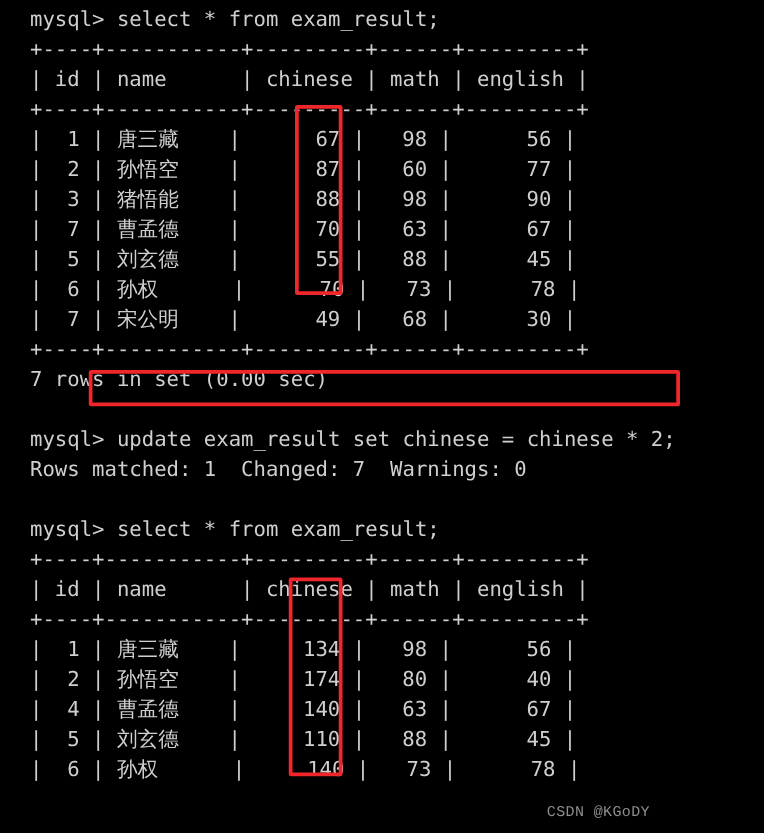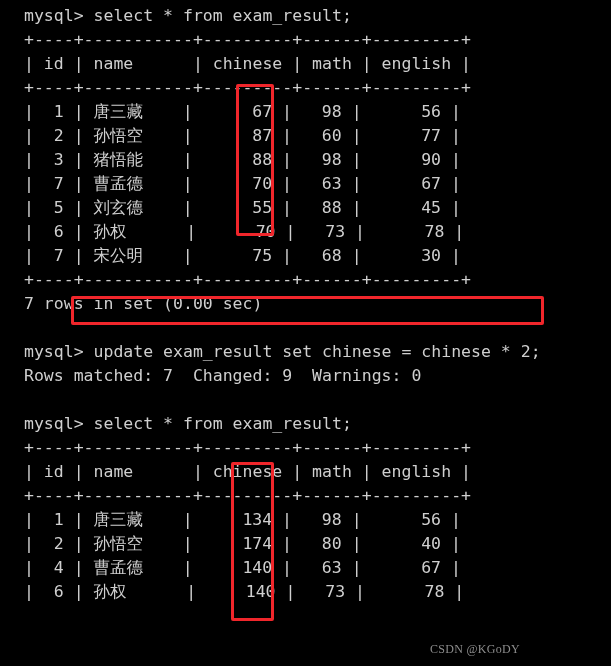--- a/index.html
+++ b/index.html
@@ -65,21 +65,21 @@
     top: 462px;
     width: 43px;
     height: 159px;
   }
 
   #watermark {
     position: absolute;
     right: 14px;
     bottom: 9px;
     color: #8d8d8d;
-    font-family: Liberation Serif, serif;
+    font-family: Liberation Mono, monospace;
     font-size: 12px;
     letter-spacing: 0.3px;
     white-space: pre;
     text-align: center;
   }
 </style>
 </head>
 <body>
 
 <div id="terminal">
@@ -87,36 +87,37 @@
   <div class="line">mysql&gt; select * from exam_result;</div>
   <div class="line">+----+-----------+---------+------+---------+</div>
   <div class="line">| id | name      | chinese | math | english |</div>
   <div class="line">+----+-----------+---------+------+---------+</div>
   <div class="line">|  1 | 唐三藏    |      67 |   98 |      56 |</div>
   <div class="line">|  2 | 孙悟空    |      87 |   60 |      77 |</div>
   <div class="line">|  3 | 猪悟能    |      88 |   98 |      90 |</div>
   <div class="line">|  7 | 曹孟德    |      70 |   63 |      67 |</div>
   <div class="line">|  5 | 刘玄德    |      55 |   88 |      45 |</div>
   <div class="line">|  6 | 孙权      |      70 |   73 |      78 |</div>
-  <div class="line">|  7 | 宋公明    |      75 |   68 |      30 |</div>
+  <div class="line">|  7 | 宋公明    |      49 |   68 |      30 |</div>
   <div class="line">+----+-----------+---------+------+---------+</div>
   <div class="line">7 rows in set (0.00 sec)</div>
   <div class="line blank">&nbsp;</div>
 
   <div class="line">mysql&gt; update exam_result set chinese = chinese * 2;</div>
-  <div class="line">Rows matched: 7  Changed: 9  Warnings: 0</div>
+  <div class="line">Rows matched: 1  Changed: 7  Warnings: 0</div>
   <div class="line blank">&nbsp;</div>
 
   <div class="line">mysql&gt; select * from exam_result;</div>
   <div class="line">+----+-----------+---------+------+---------+</div>
   <div class="line">| id | name      | chinese | math | english |</div>
   <div class="line">+----+-----------+---------+------+---------+</div>
   <div class="line">|  1 | 唐三藏    |     134 |   98 |      56 |</div>
   <div class="line">|  2 | 孙悟空    |     174 |   80 |      40 |</div>
   <div class="line">|  4 | 曹孟德    |     140 |   63 |      67 |</div>
+  <div class="line">|  5 | 刘玄德    |     110 |   88 |      45 |</div>
   <div class="line">|  6 | 孙权      |     140 |   73 |      78 |</div>
 
   <div class="redbox" id="box-chinese-before"></div>
   <div class="redbox" id="box-update-stmt"></div>
   <div class="redbox" id="box-chinese-after"></div>
 
   <div id="watermark">CSDN @KGoDY</div>
 
 </div>
 

